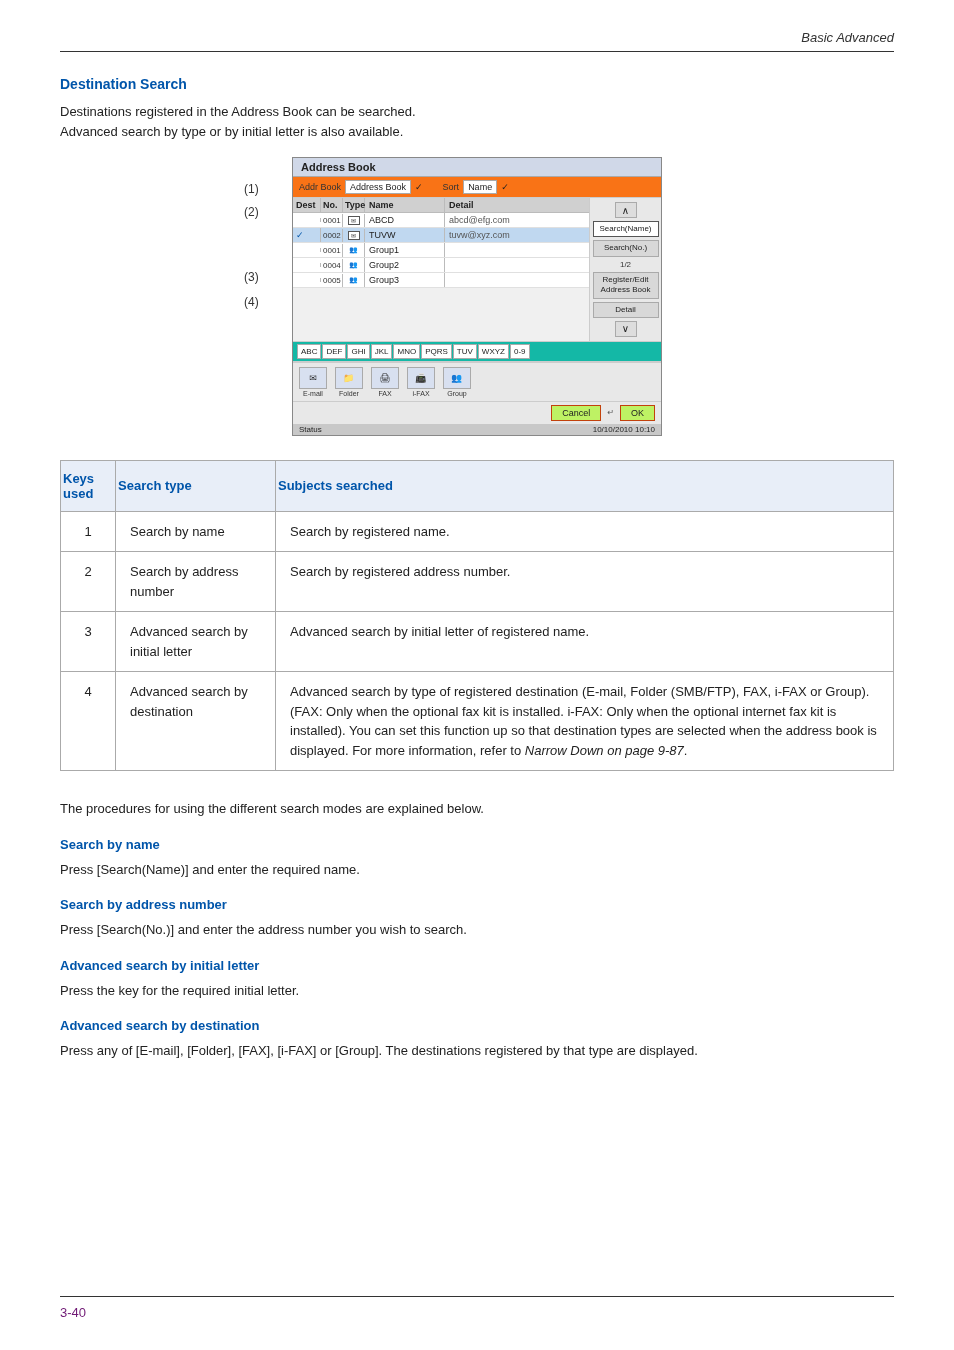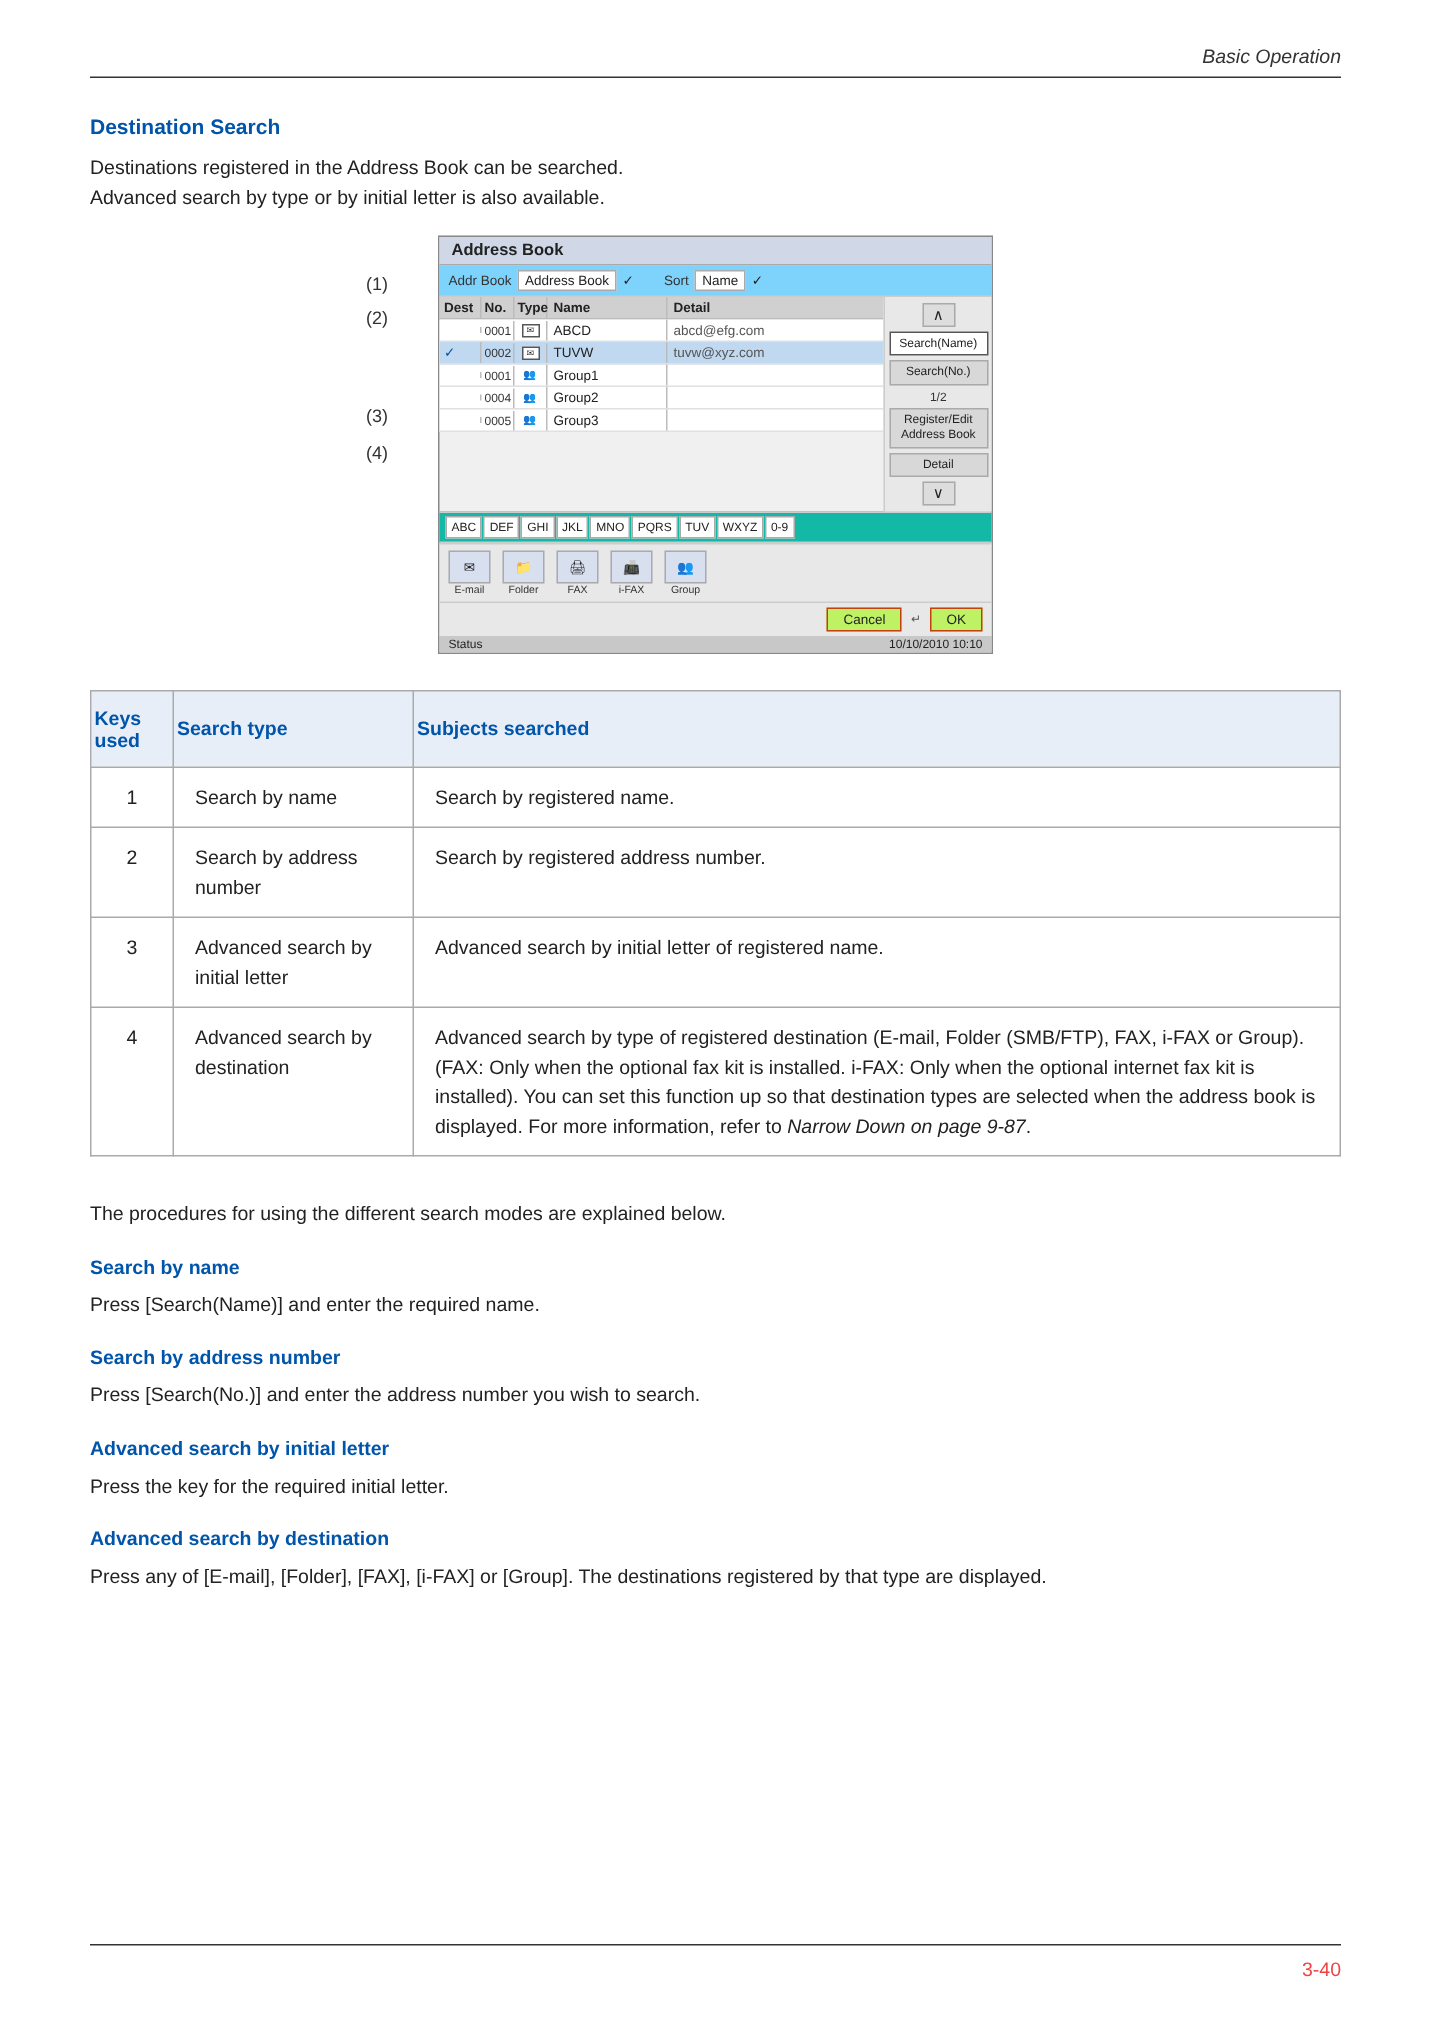--- a/index.html
+++ b/index.html
@@ -62,21 +62,21 @@
       font-size: 11px;
       font-weight: bold;
       color: #222;
       border-bottom: 1px solid #aaa;
     }
     .addr-book-toolbar {
       display: flex;
       align-items: center;
       gap: 4px;
       padding: 3px 6px;
-      background: #7dd3fc;
+      background: #f97316;
       border-bottom: 1px solid #ccc;
     }
     .addr-book-toolbar-label {
       font-size: 9px;
       color: #333;
     }
     .addr-book-toolbar-select {
       font-size: 9px;
       border: 1px solid #aaa;
       background: #fff;
@@ -310,40 +310,40 @@
       bottom: 30px;
       left: 0;
       right: 0;
       padding: 0 60px;
     }
     .bottom-line {
       border-top: 1.5px solid #333;
       margin-bottom: 8px;
     }
     .page-number {
-      text-align: right;
-      font-size: 13px;
-      color: #ef4444;
+      text-align: left;
+      font-size: 13px;
+      color: #701a75;
     }
 
     
     .diagram-container {
       position: relative;
       display: flex;
       justify-content: center;
       margin-bottom: 24px;
     }
   </style>
 </head>
 <body>
 
 <div class="page-container">
 
   <div class="top-header">
-    <span class="top-header-text">Basic Operation</span>
+    <span class="top-header-text">Basic Advanced</span>
   </div>
 
   <div class="section-title">Destination Search</div>
 
   <div class="intro-para">
     <span>Destinations registered in the Address Book can be searched.</span><br>
     <span>Advanced search by type or by initial letter is also available.</span>
   </div>
 
   <div class="diagram-container">

